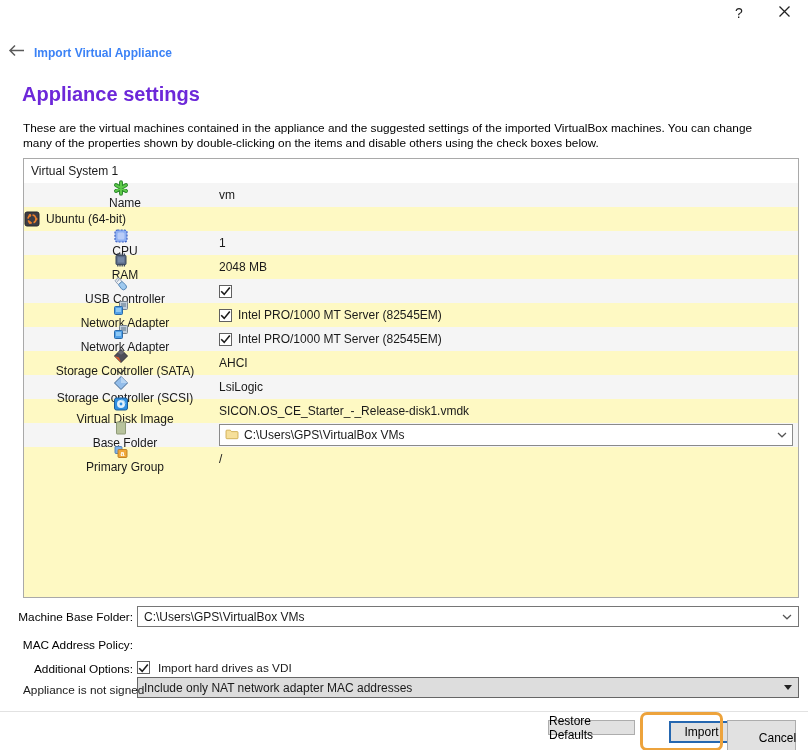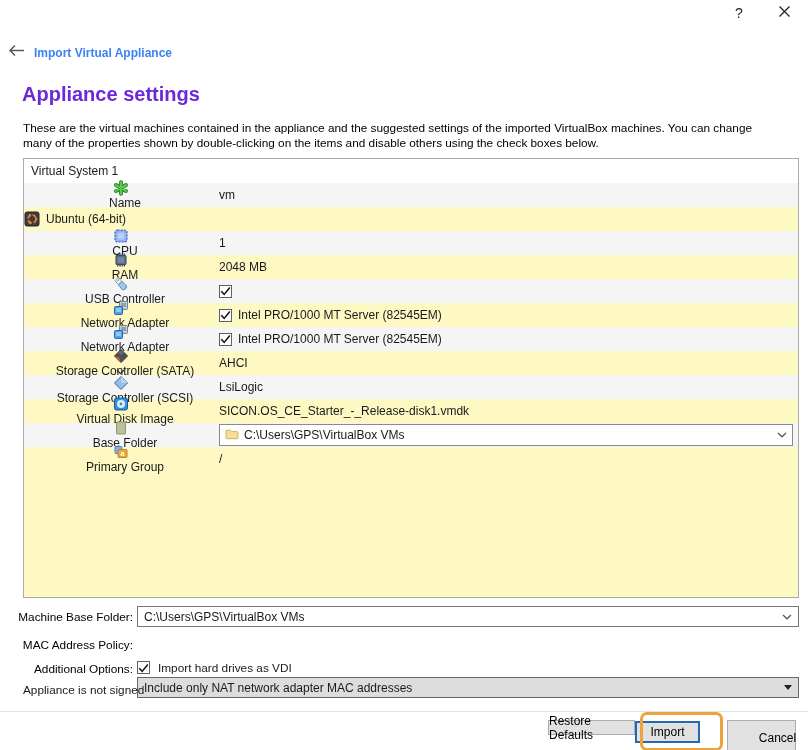--- a/index.html
+++ b/index.html
@@ -57,21 +57,21 @@
     border-top:5px solid #222; }
   .addopt-check { position:absolute; left:137px; top:661px; }
   .addopt-label { position:absolute; left:158px; top:661px; font-size:11.8px; }
   .sign-note { position:absolute; left:23px; top:683px; font-size:11.8px; }
 
   
   .footer-sep { position:absolute; left:0; top:711px; width:808px; height:1px; background:#e2e2e2; }
   .btn { position:absolute; font-size:12px; display:flex; align-items:center; justify-content:center;
     background:#e1e1e1; border:1px solid #adadad; color:#000; cursor:default; }
   .btn-restore { left:548px; top:720px; width:87px; height:15px; }
-  .btn-import { left:635px; top:721px; width:65px; height:22px; border:2px solid #2567b0; }
+  .btn-import { left:669px; top:721px; width:65px; height:22px; border:2px solid #2567b0; }
   .import-annotation { position:absolute; left:640px; top:712px; width:83px; height:39px;
     border:3px solid #eda33c; border-radius:7px; pointer-events:none; }
   .btn-cancel { left:727px; top:720px; width:69px; height:36px;padding-left:32px; }
 </style>
 </head>
 <body>
 
 <div class="help-btn">?</div>
 <div class="close-btn">
   <span>

